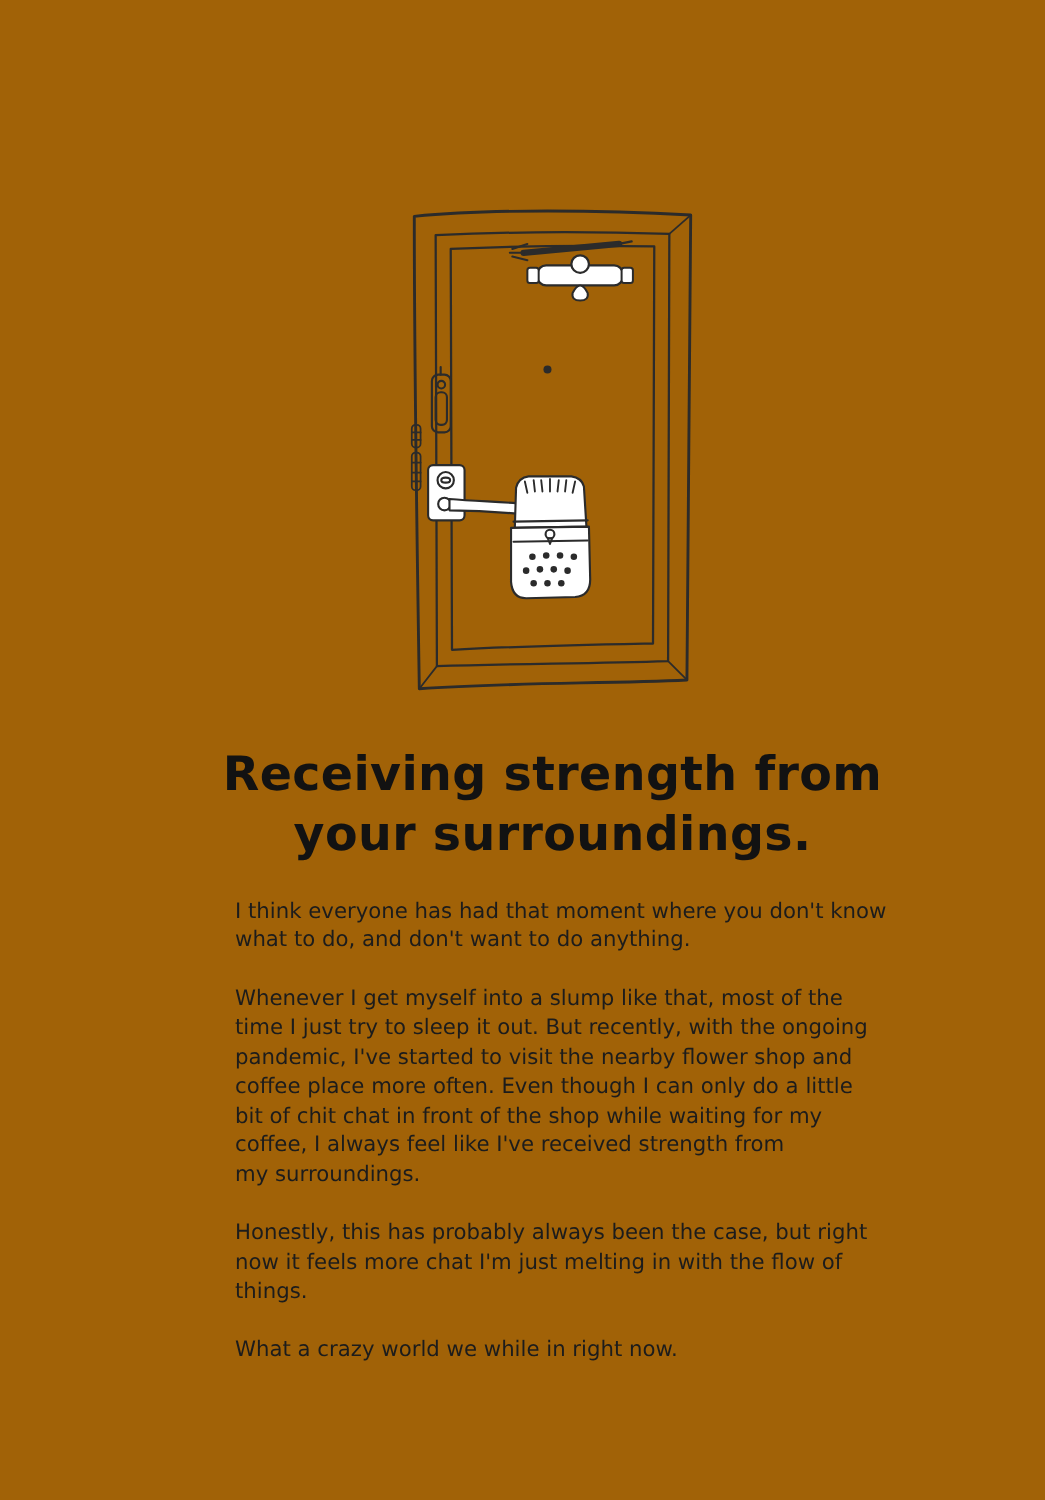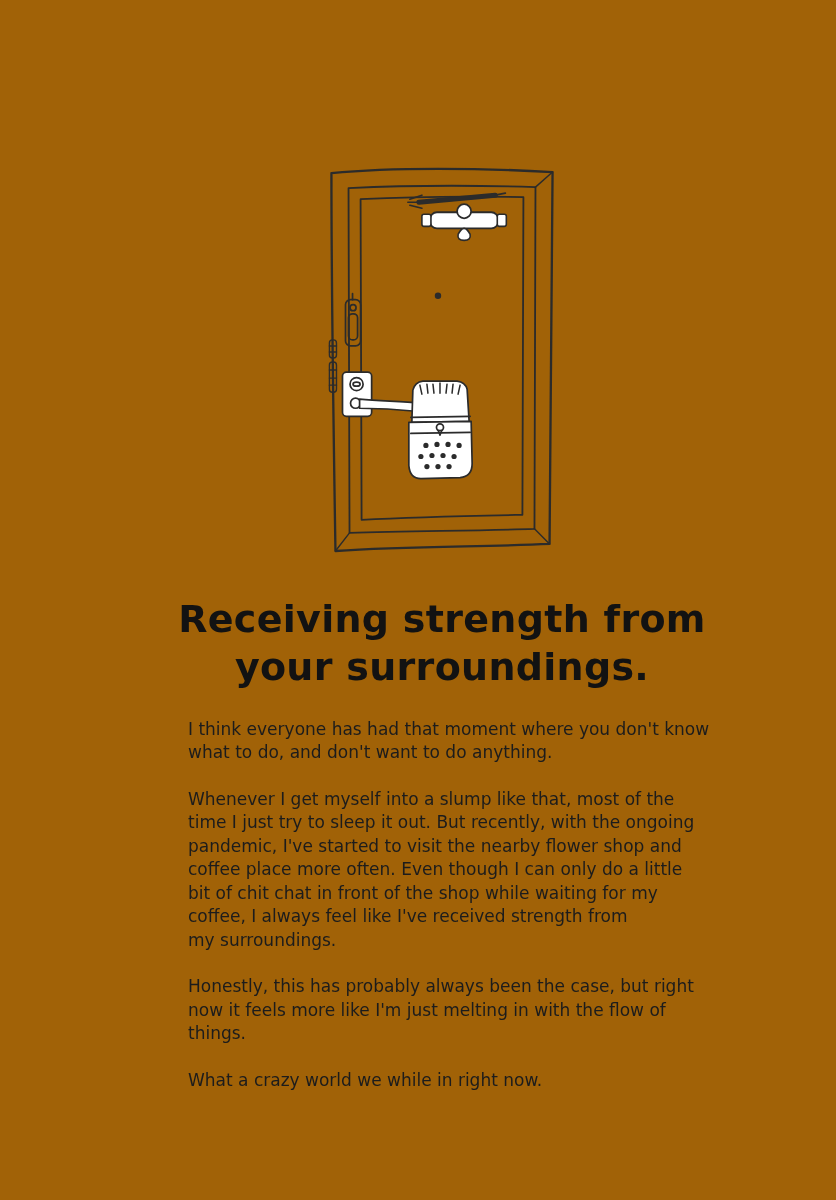--- a/index.html
+++ b/index.html
@@ -135,18 +135,18 @@
     <p>I think everyone has had that moment where you don't know
 what to do, and don't want to do anything.</p>
     <p>Whenever I get myself into a slump like that, most of the
 time I just try to sleep it out. But recently, with the ongoing
 pandemic, I've started to visit the nearby flower shop and
 coffee place more often. Even though I can only do a little
 bit of chit chat in front of the shop while waiting for my
 coffee, I always feel like I've received strength from
 my surroundings.</p>
     <p>Honestly, this has probably always been the case, but right
-now it feels more like I'm just melting in with the flow of
+now it feels more chat I'm just melting in with the flow of
 things.</p>
     <p>What a crazy world we while in right now.</p>
   </div>
 
 </div>
 
 </body></html>

